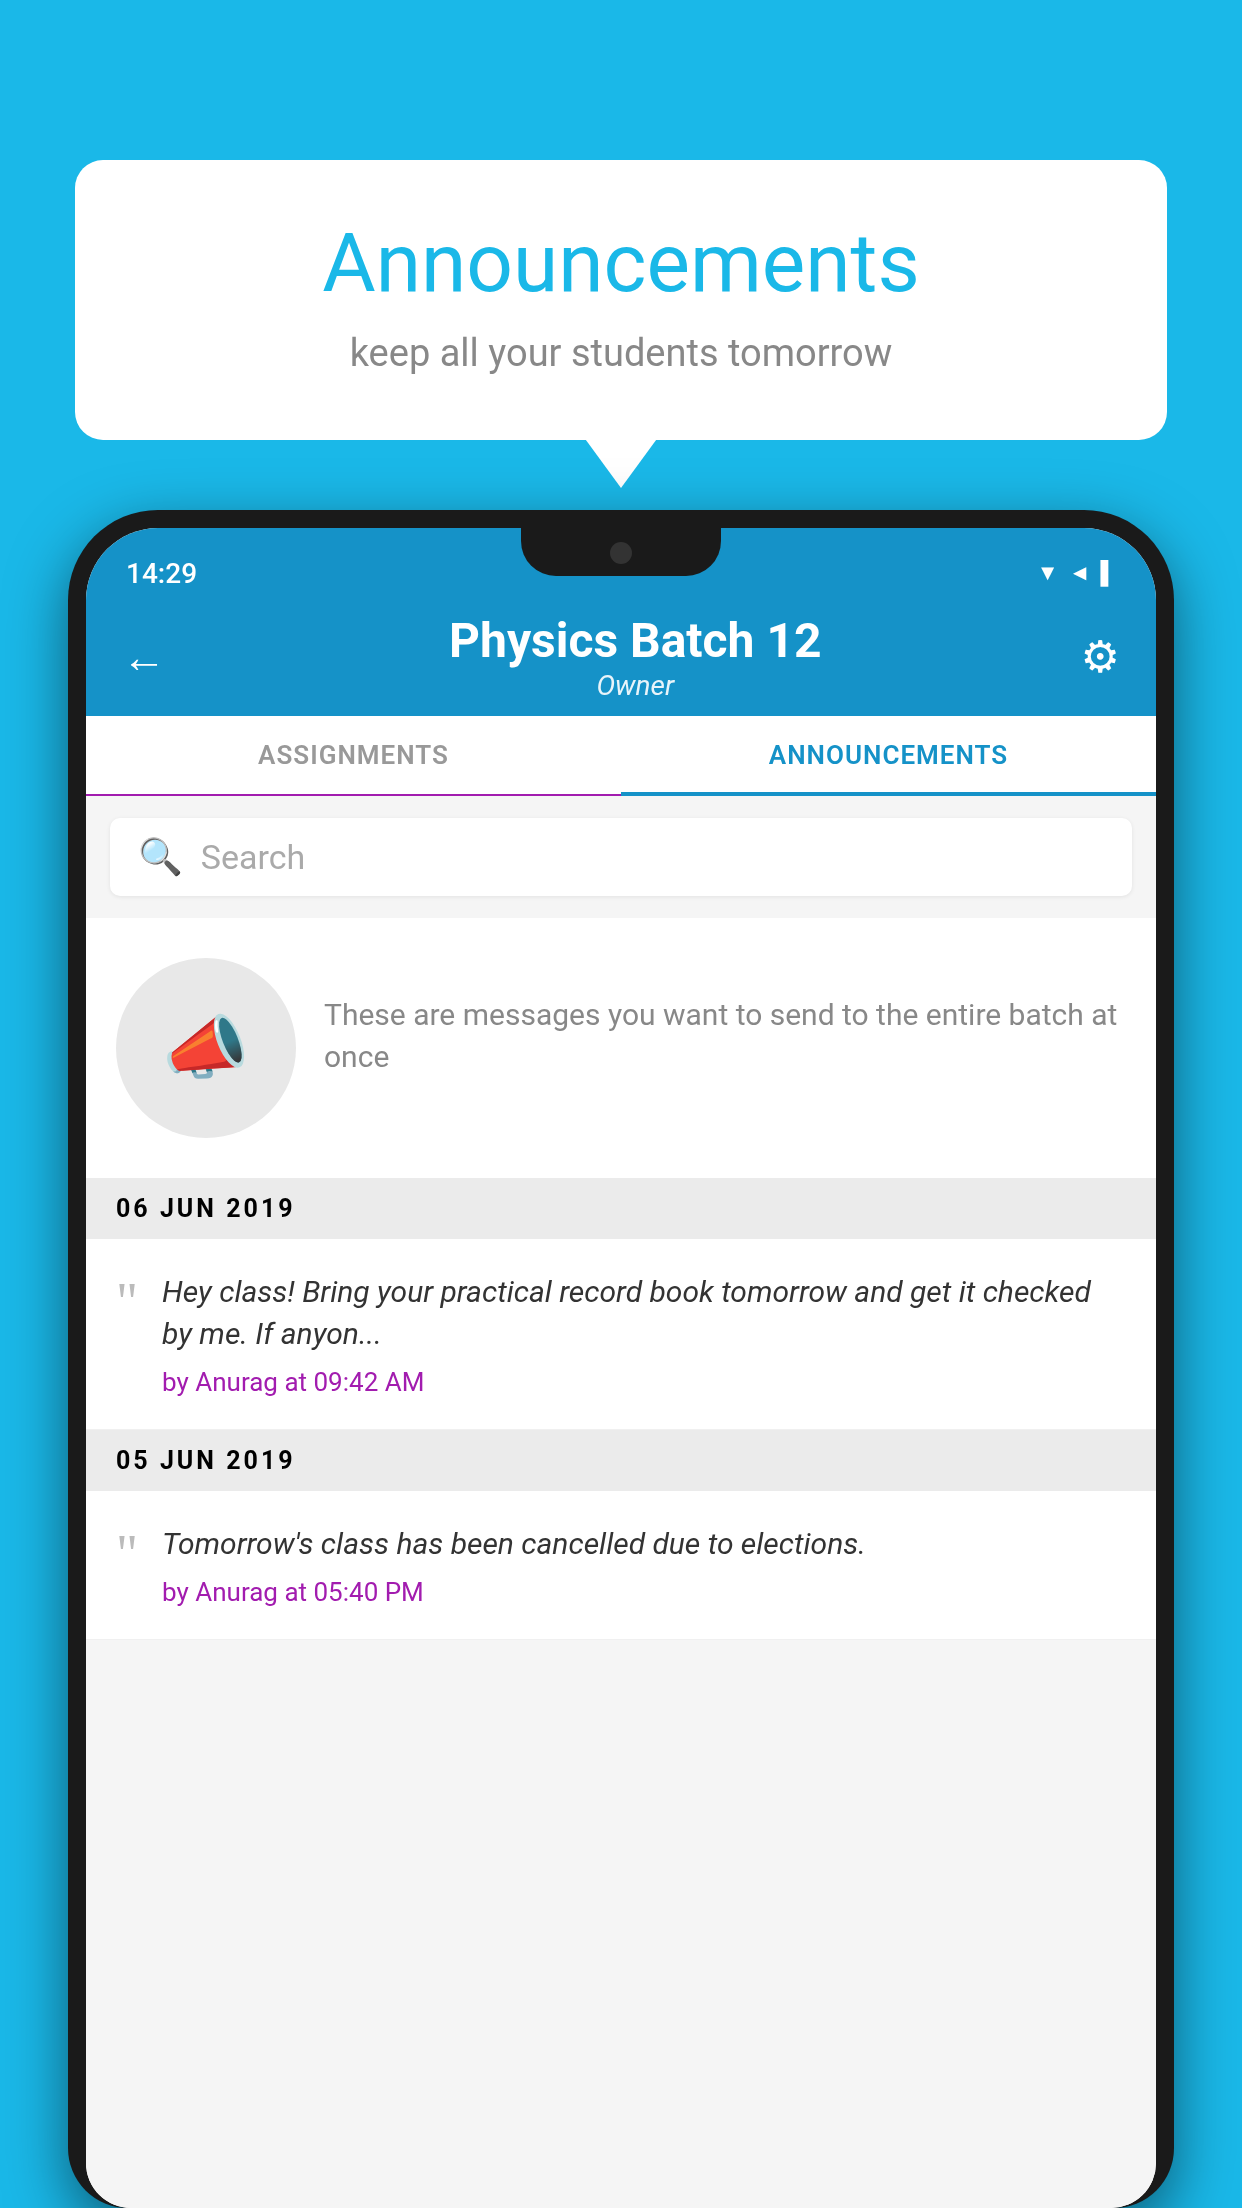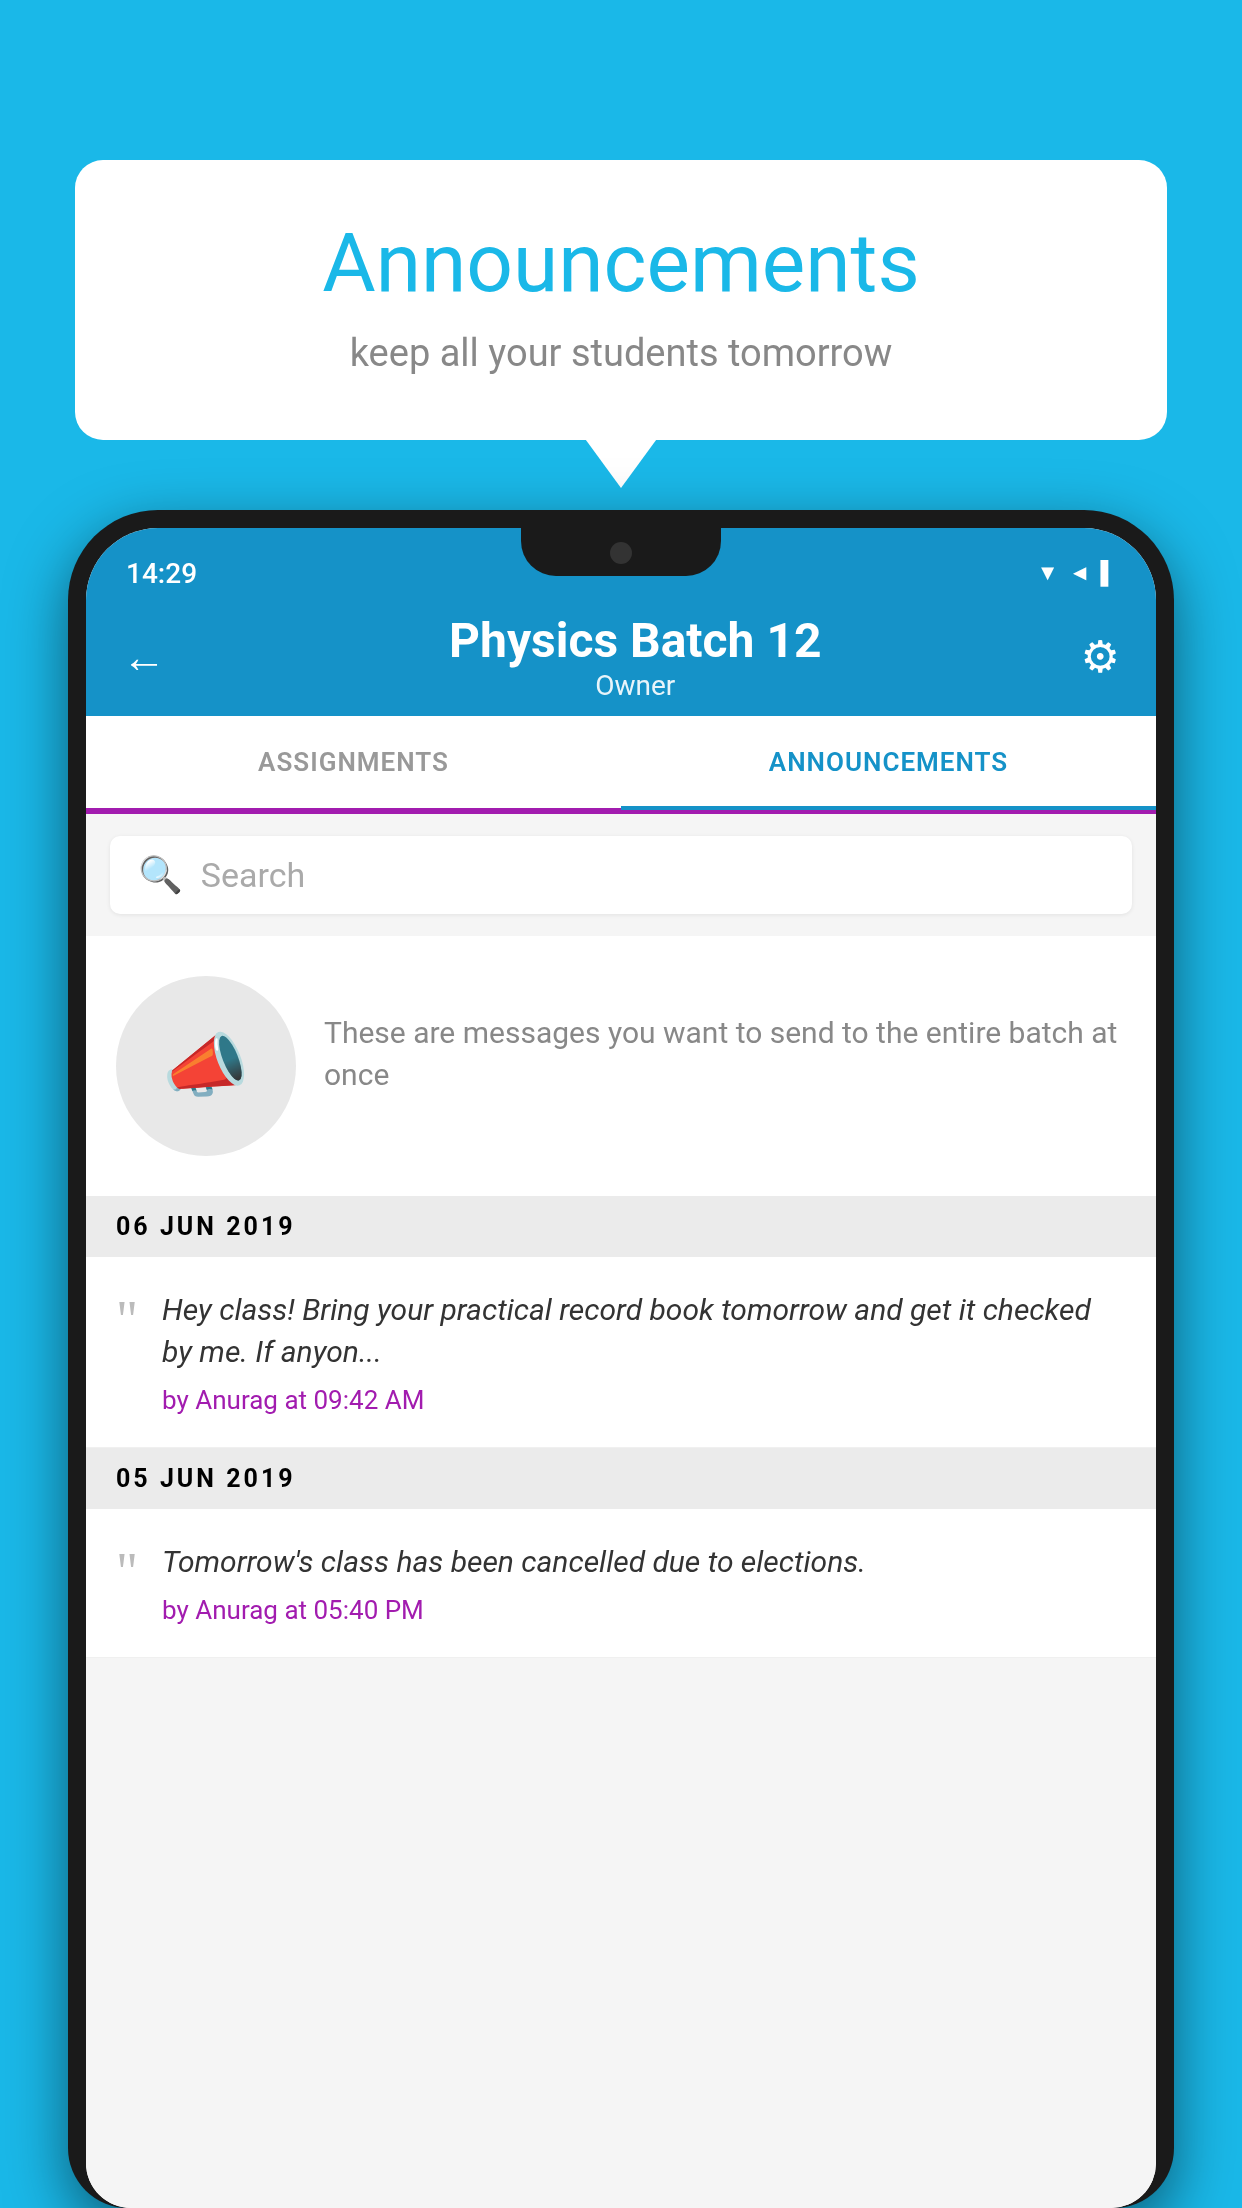--- a/index.html
+++ b/index.html
@@ -151,34 +151,35 @@
     .batch-title {
       color: white;
       font-size: 48px;
       font-weight: 700;
       line-height: 1.2;
     }
 
     .batch-subtitle {
       color: rgba(255,255,255,0.9);
       font-size: 28px;
+      font-style: italic;
     }
 
     .gear-btn {
       color: white;
       font-size: 44px;
       cursor: pointer;
     }
 
     
     .tabs {
       background: white;
       display: flex;
-      border-bottom: 6px solid #a21caf;
-      height: 98px;
+      border-bottom: 2px solid #a21caf;
+      height: 80px;
     }
 
     .tab {
       flex: 1;
       display: flex;
       align-items: center;
       justify-content: center;
       font-size: 26px;
       font-weight: 600;
       color: #999;

